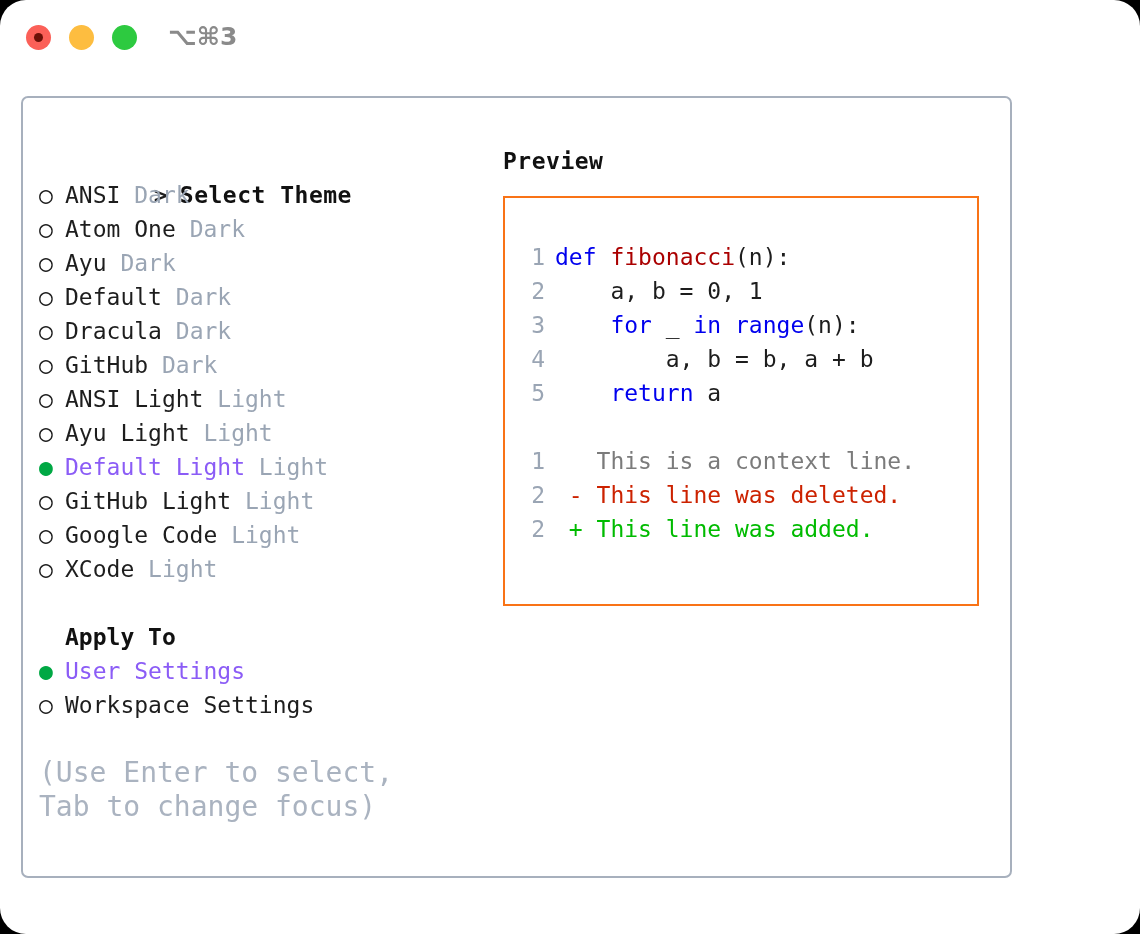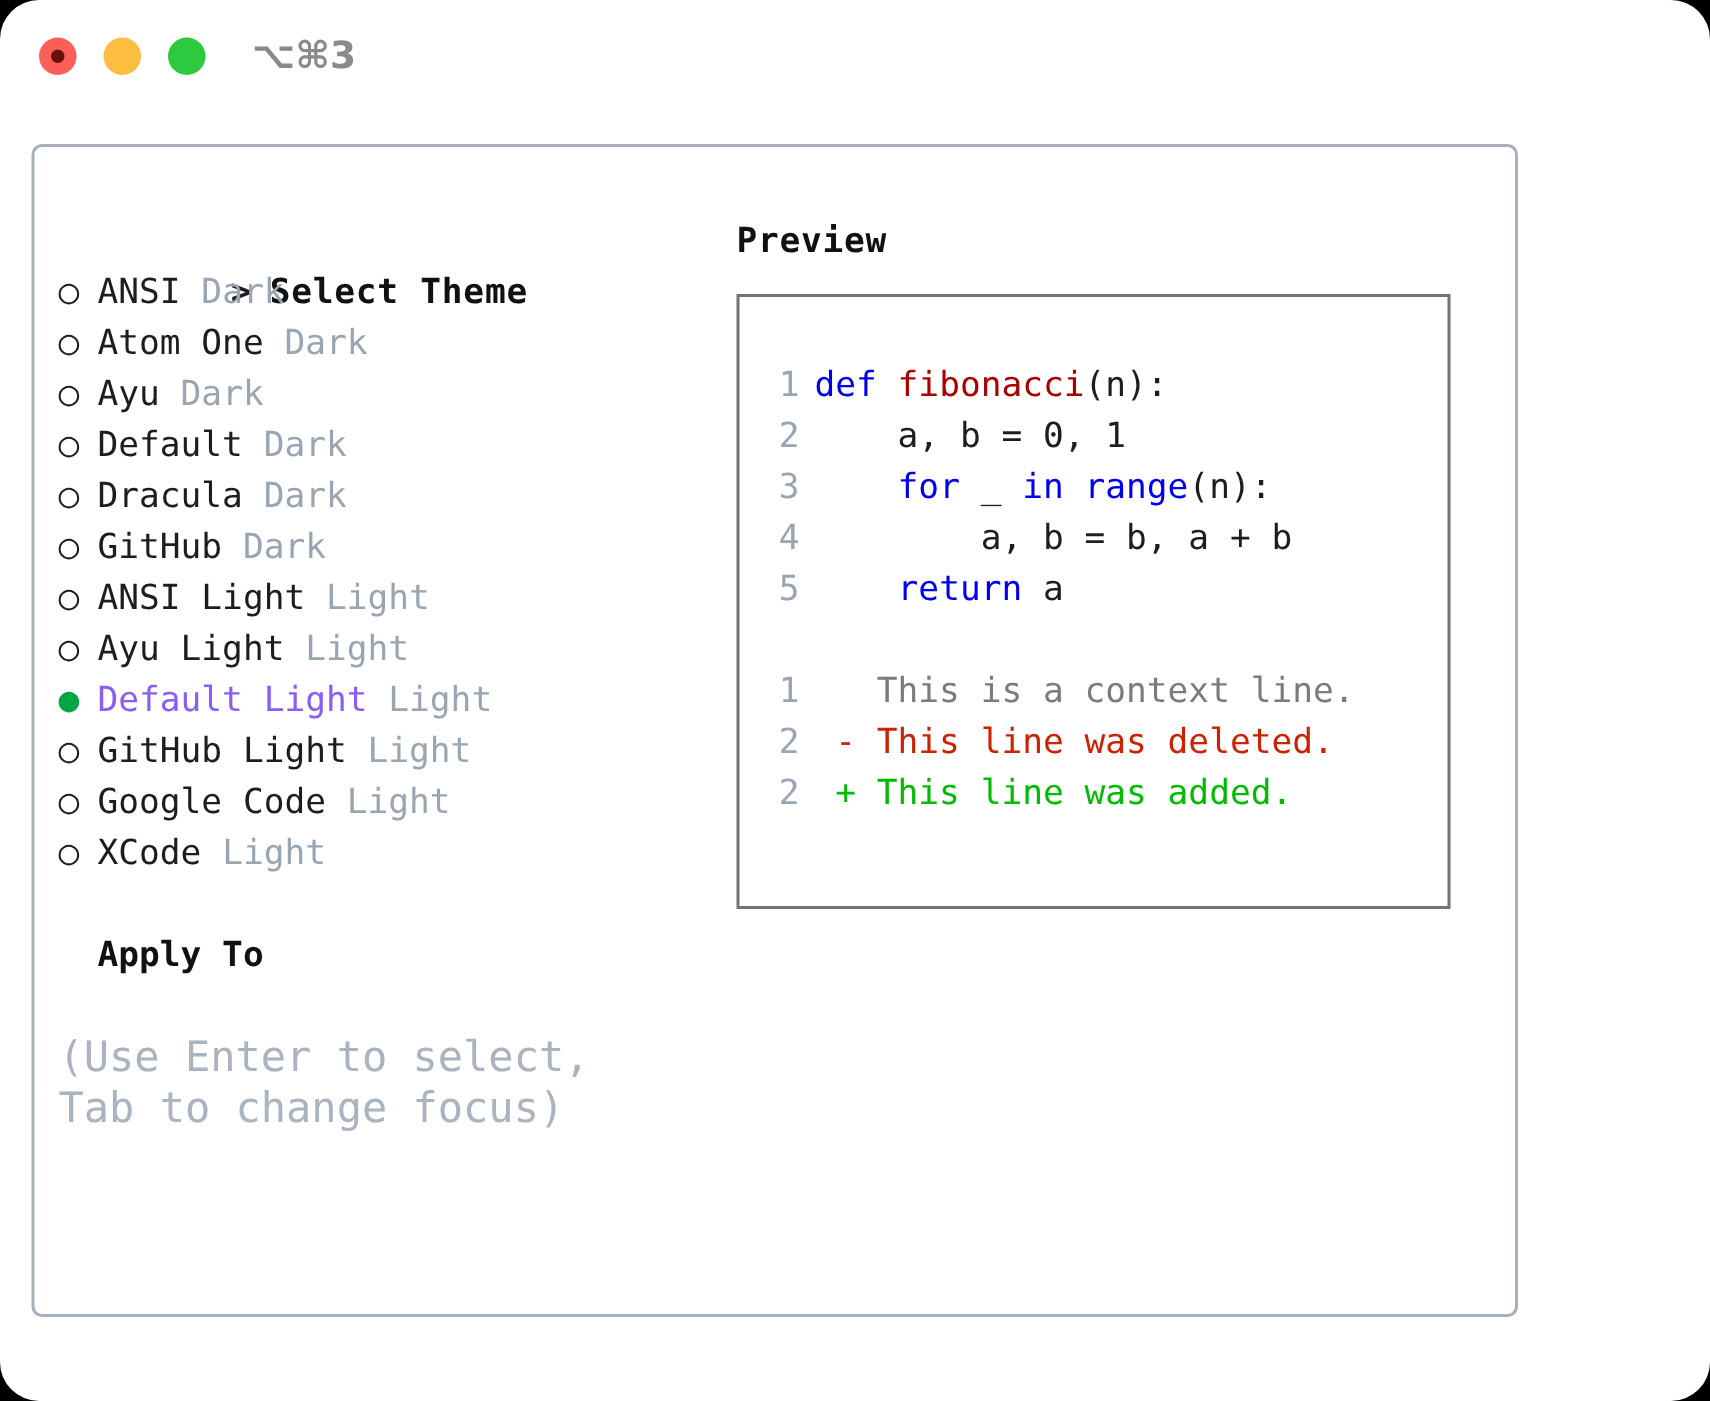--- a/index.html
+++ b/index.html
@@ -116,36 +116,36 @@
     line-height: 34px;
     color: #aab3c0;
     width: 420px;
     white-space: pre-wrap;
     word-break: normal;
   }
 
   
   .right-col {
     position: absolute;
-    left: 468px;
+    left: 480px;
     top: 46px;
     width: 490px;
   }
   .preview-title {
     font-size: 23px;
     font-weight: bold;
     color: #111111;
     line-height: 34px;
     letter-spacing: 0.5px;
   }
   .preview-box {
     margin-top: 18px;
     width: 476px;
     height: 410px;
-    border: 2px solid #737373;
+    border: 2px solid #f97316;
     box-sizing: border-box;
     background: #ffffff;
     position: relative;
   }
   .code-area {
     position: absolute;
     left: 12px;
     top: 42px;
     right: 8px;
   }
@@ -203,20 +203,24 @@
           <div class="row selected"><span class="marker sel">●</span><span class="item-name">Default Light</span><span class="label-dim"> Light</span></div>
           <div class="row"><span class="marker">○</span><span class="item-name">GitHub Light</span><span class="label-dim"> Light</span></div>
           <div class="row"><span class="marker">○</span><span class="item-name">Google Code</span><span class="label-dim"> Light</span></div>
           <div class="row"><span class="marker">○</span><span class="item-name">XCode</span><span class="label-dim"> Light</span></div>
         </div>
 
       <div class="spacer"></div>
 
       <div class="row section-title">Apply To</div>
 
+      <div id="apply-list">
+          <div class="row selected"><span class="marker sel">●</span><span class="item-name">User Settings</span></div>
+          <div class="row"><span class="marker">○</span><span class="item-name">Workspace Settings</span></div>
+        </div>
 
       <div class="spacer"></div>
 
       <div class="hint">(Use Enter to select, Tab to change focus)</div>
     </div>
 
     <div class="right-col">
       <div class="preview-title">Preview</div>
       <div class="preview-box">
         <div class="code-area">

